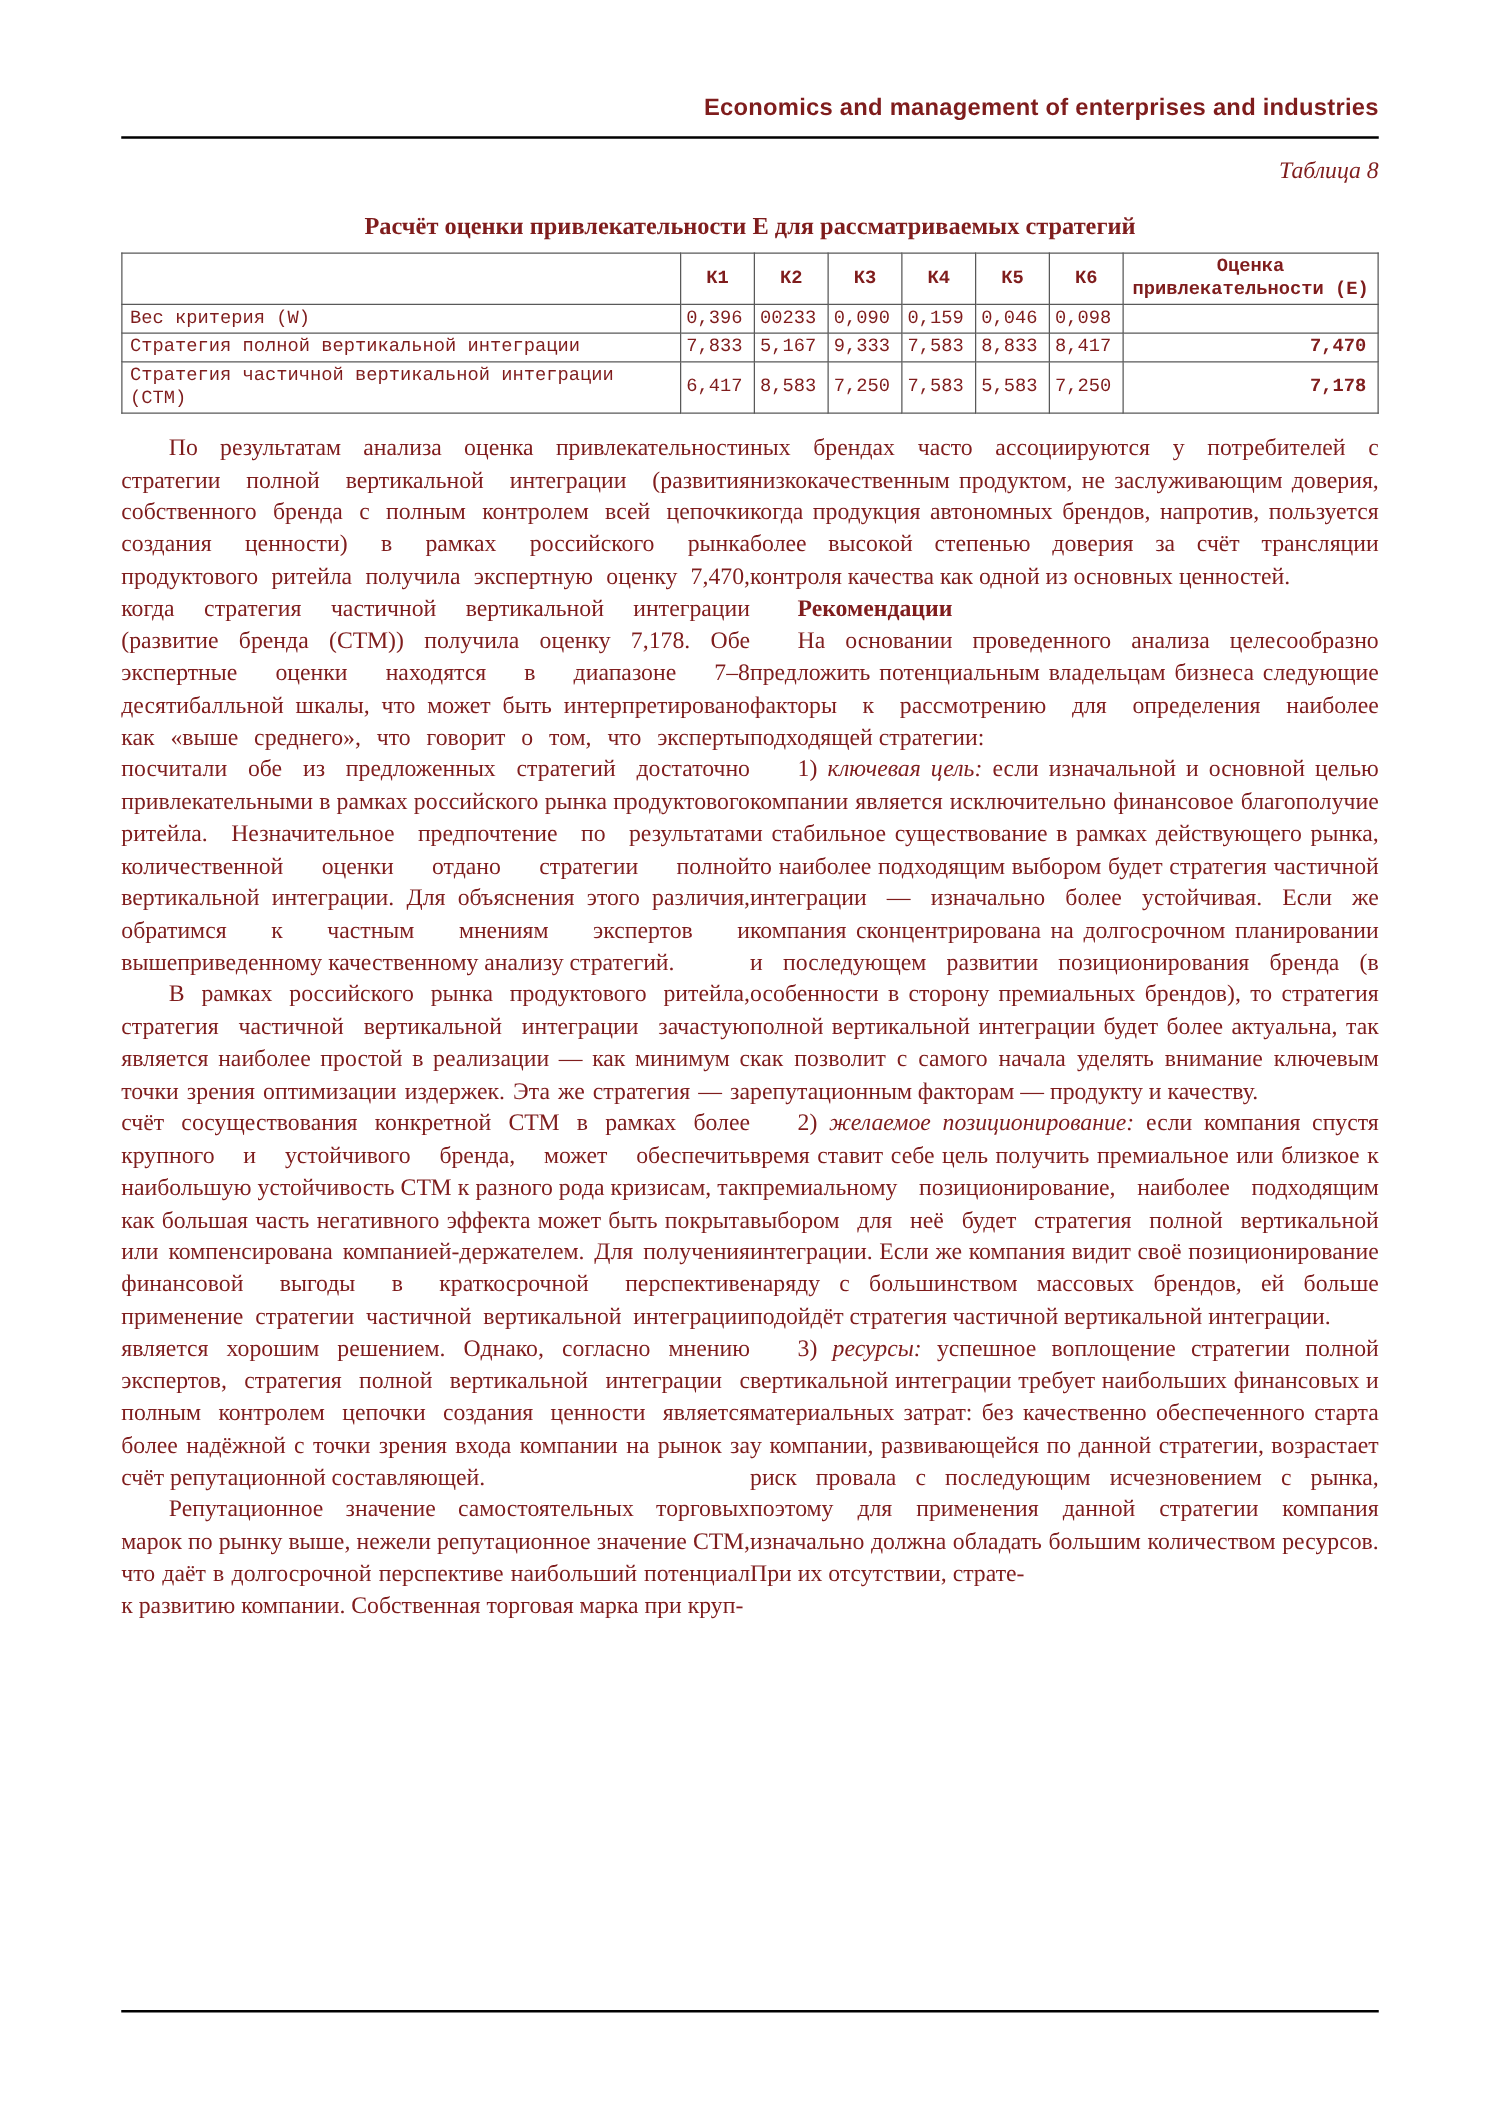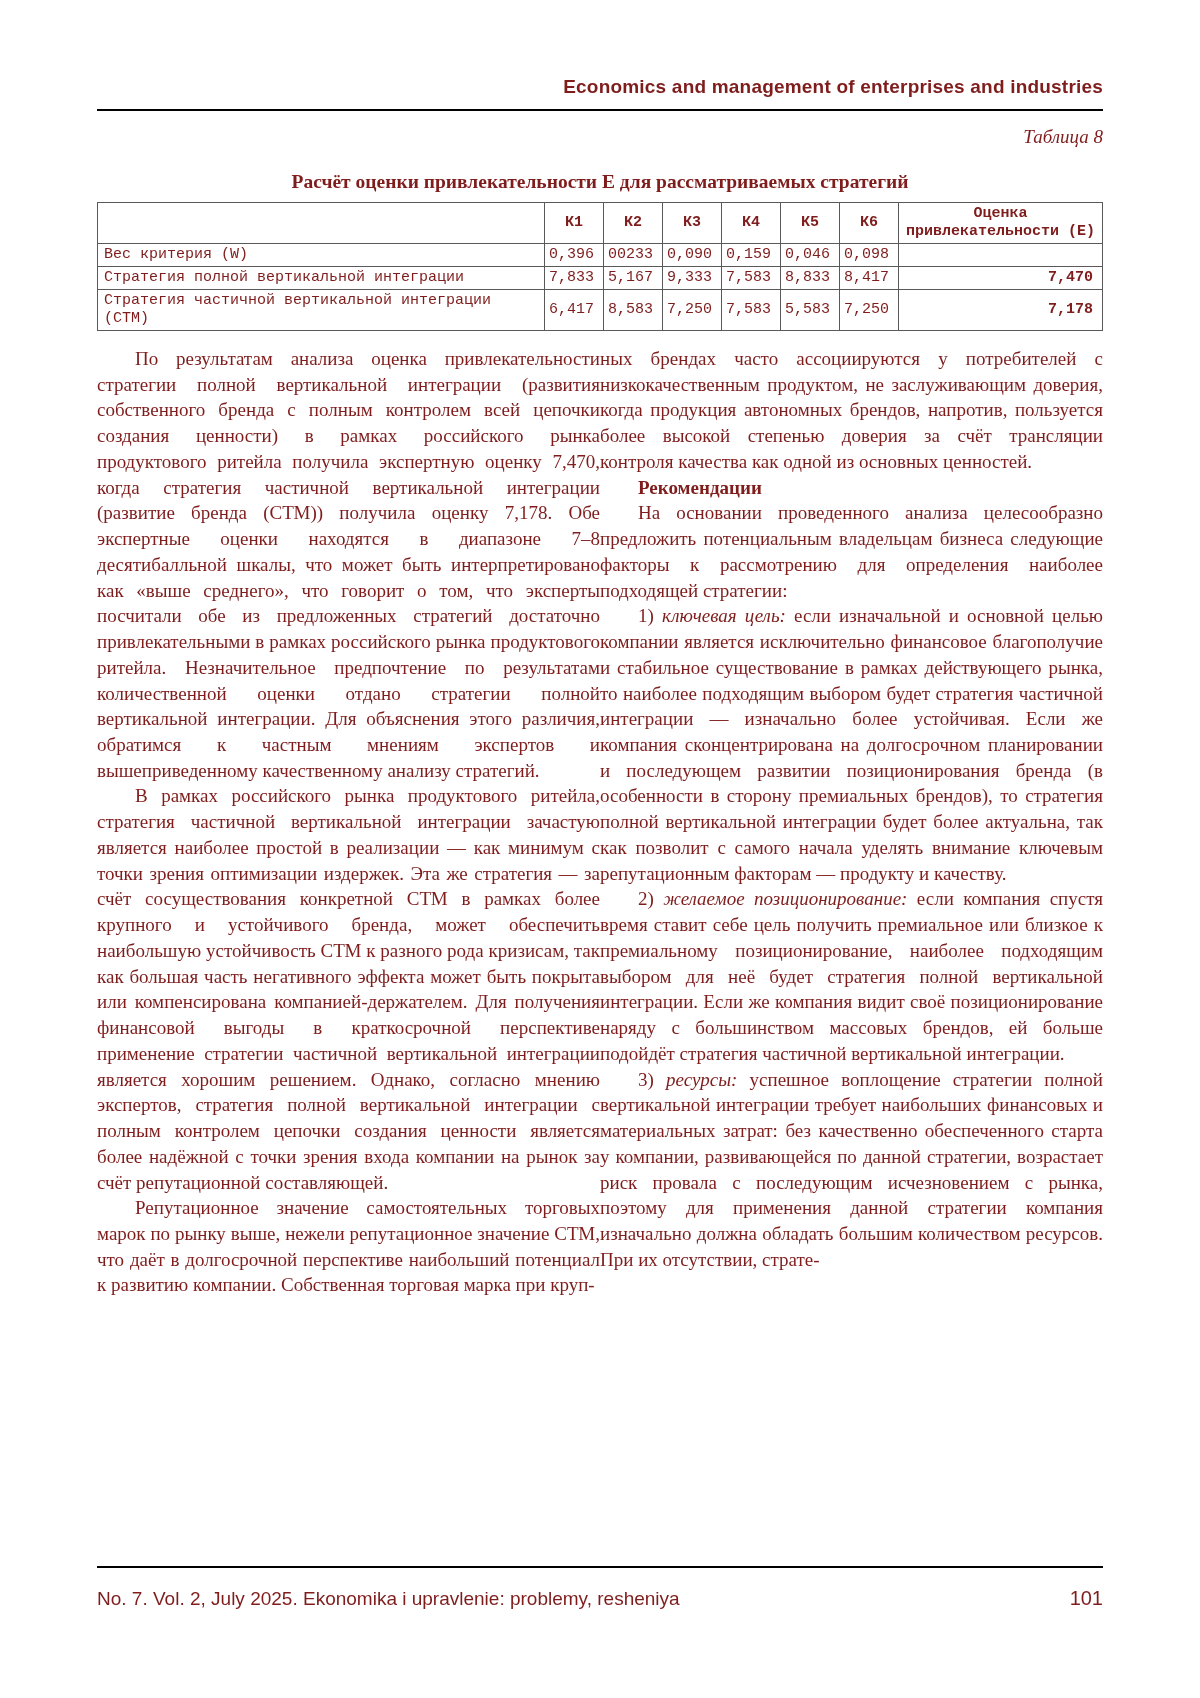--- a/index.html
+++ b/index.html
@@ -172,19 +172,15 @@
         <p class="indent heading"><span class="bd">Рекомендации</span></p>
         <p class="indent "><span>На основании проведенного анализа целесообразно предложить потенциальным владельцам бизнеса следующие факторы к рассмотрению для определения наиболее подходящей стратегии:</span></p>
         <p class="indent "><span>1) </span><span class="it">ключевая цель:</span><span> если изначальной и основной целью компании является исключительно финансовое благополучие и стабильное существование в рамках действующего рынка, то наиболее подходящим выбором будет стратегия частичной интеграции — изначально более устойчивая. Если же компания сконцентрирована на долгосрочном планировании и последующем развитии позиционирования бренда (в особенности в сторону премиальных брендов), то стратегия полной вертикальной интеграции будет более актуальна, так как позволит с самого начала уделять внимание ключевым репутационным факторам — продукту и качеству.</span></p>
         <p class="indent "><span>2) </span><span class="it">желаемое позиционирование:</span><span> если компания спустя время ставит себе цель получить премиальное или близкое к премиальному позиционирование, наиболее подходящим выбором для неё будет стратегия полной вертикальной интеграции. Если же компания видит своё позиционирование наряду с большинством массовых брендов, ей больше подойдёт стратегия частичной вертикальной интеграции.</span></p>
         <p class="indent "><span>3) </span><span class="it">ресурсы:</span><span> успешное воплощение стратегии полной вертикальной интеграции требует наибольших финансовых и материальных затрат: без качественно обеспеченного старта у компании, развивающейся по данной стратегии, возрастает риск провала с последующим исчезновением с рынка, поэтому для применения данной стратегии компания изначально должна обладать большим количеством ресурсов. При их отсутствии, страте-</span></p>
       </div>
   </div>
 
   <div class="footer">
     <div class="foot-rule"></div>
-    <div class="foot-row">
-      <span>No. 7. Vol. 2, July 2025. Ekonomika i upravlenie: problemy, resheniya</span>
-      <span class="page-num">101</span>
-    </div>
   </div>
 
 </div>
 
 </body></html>

